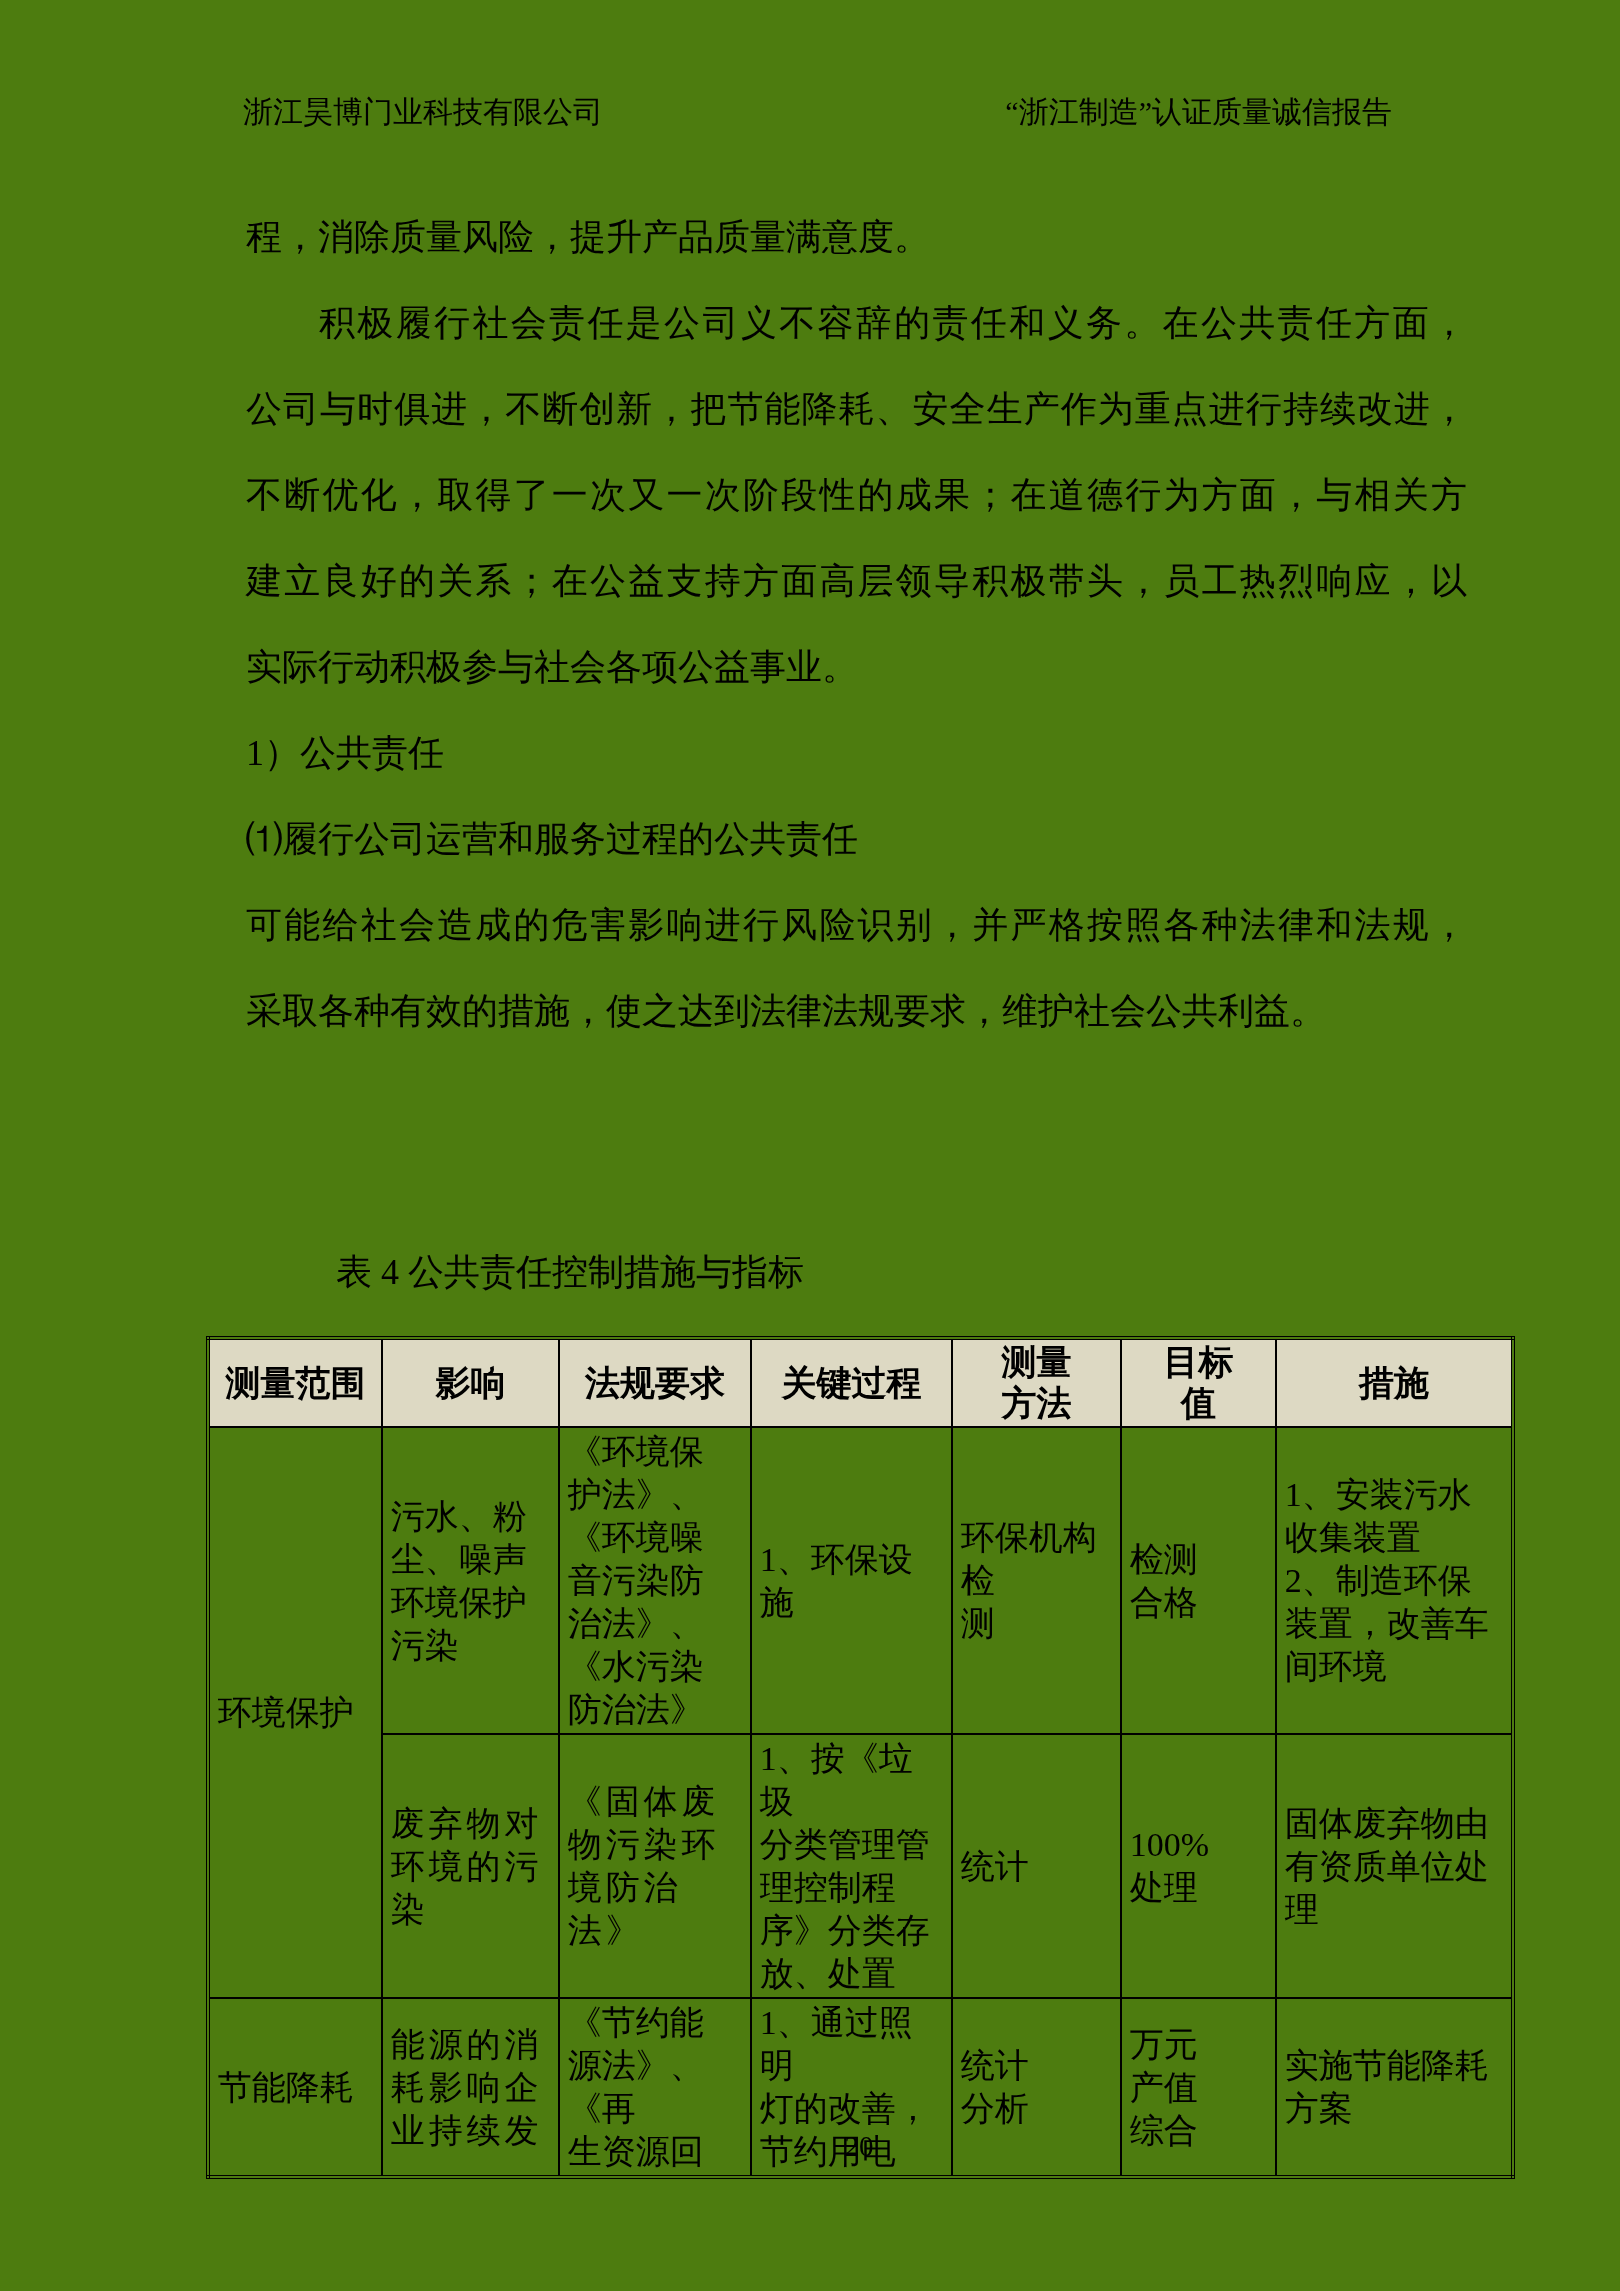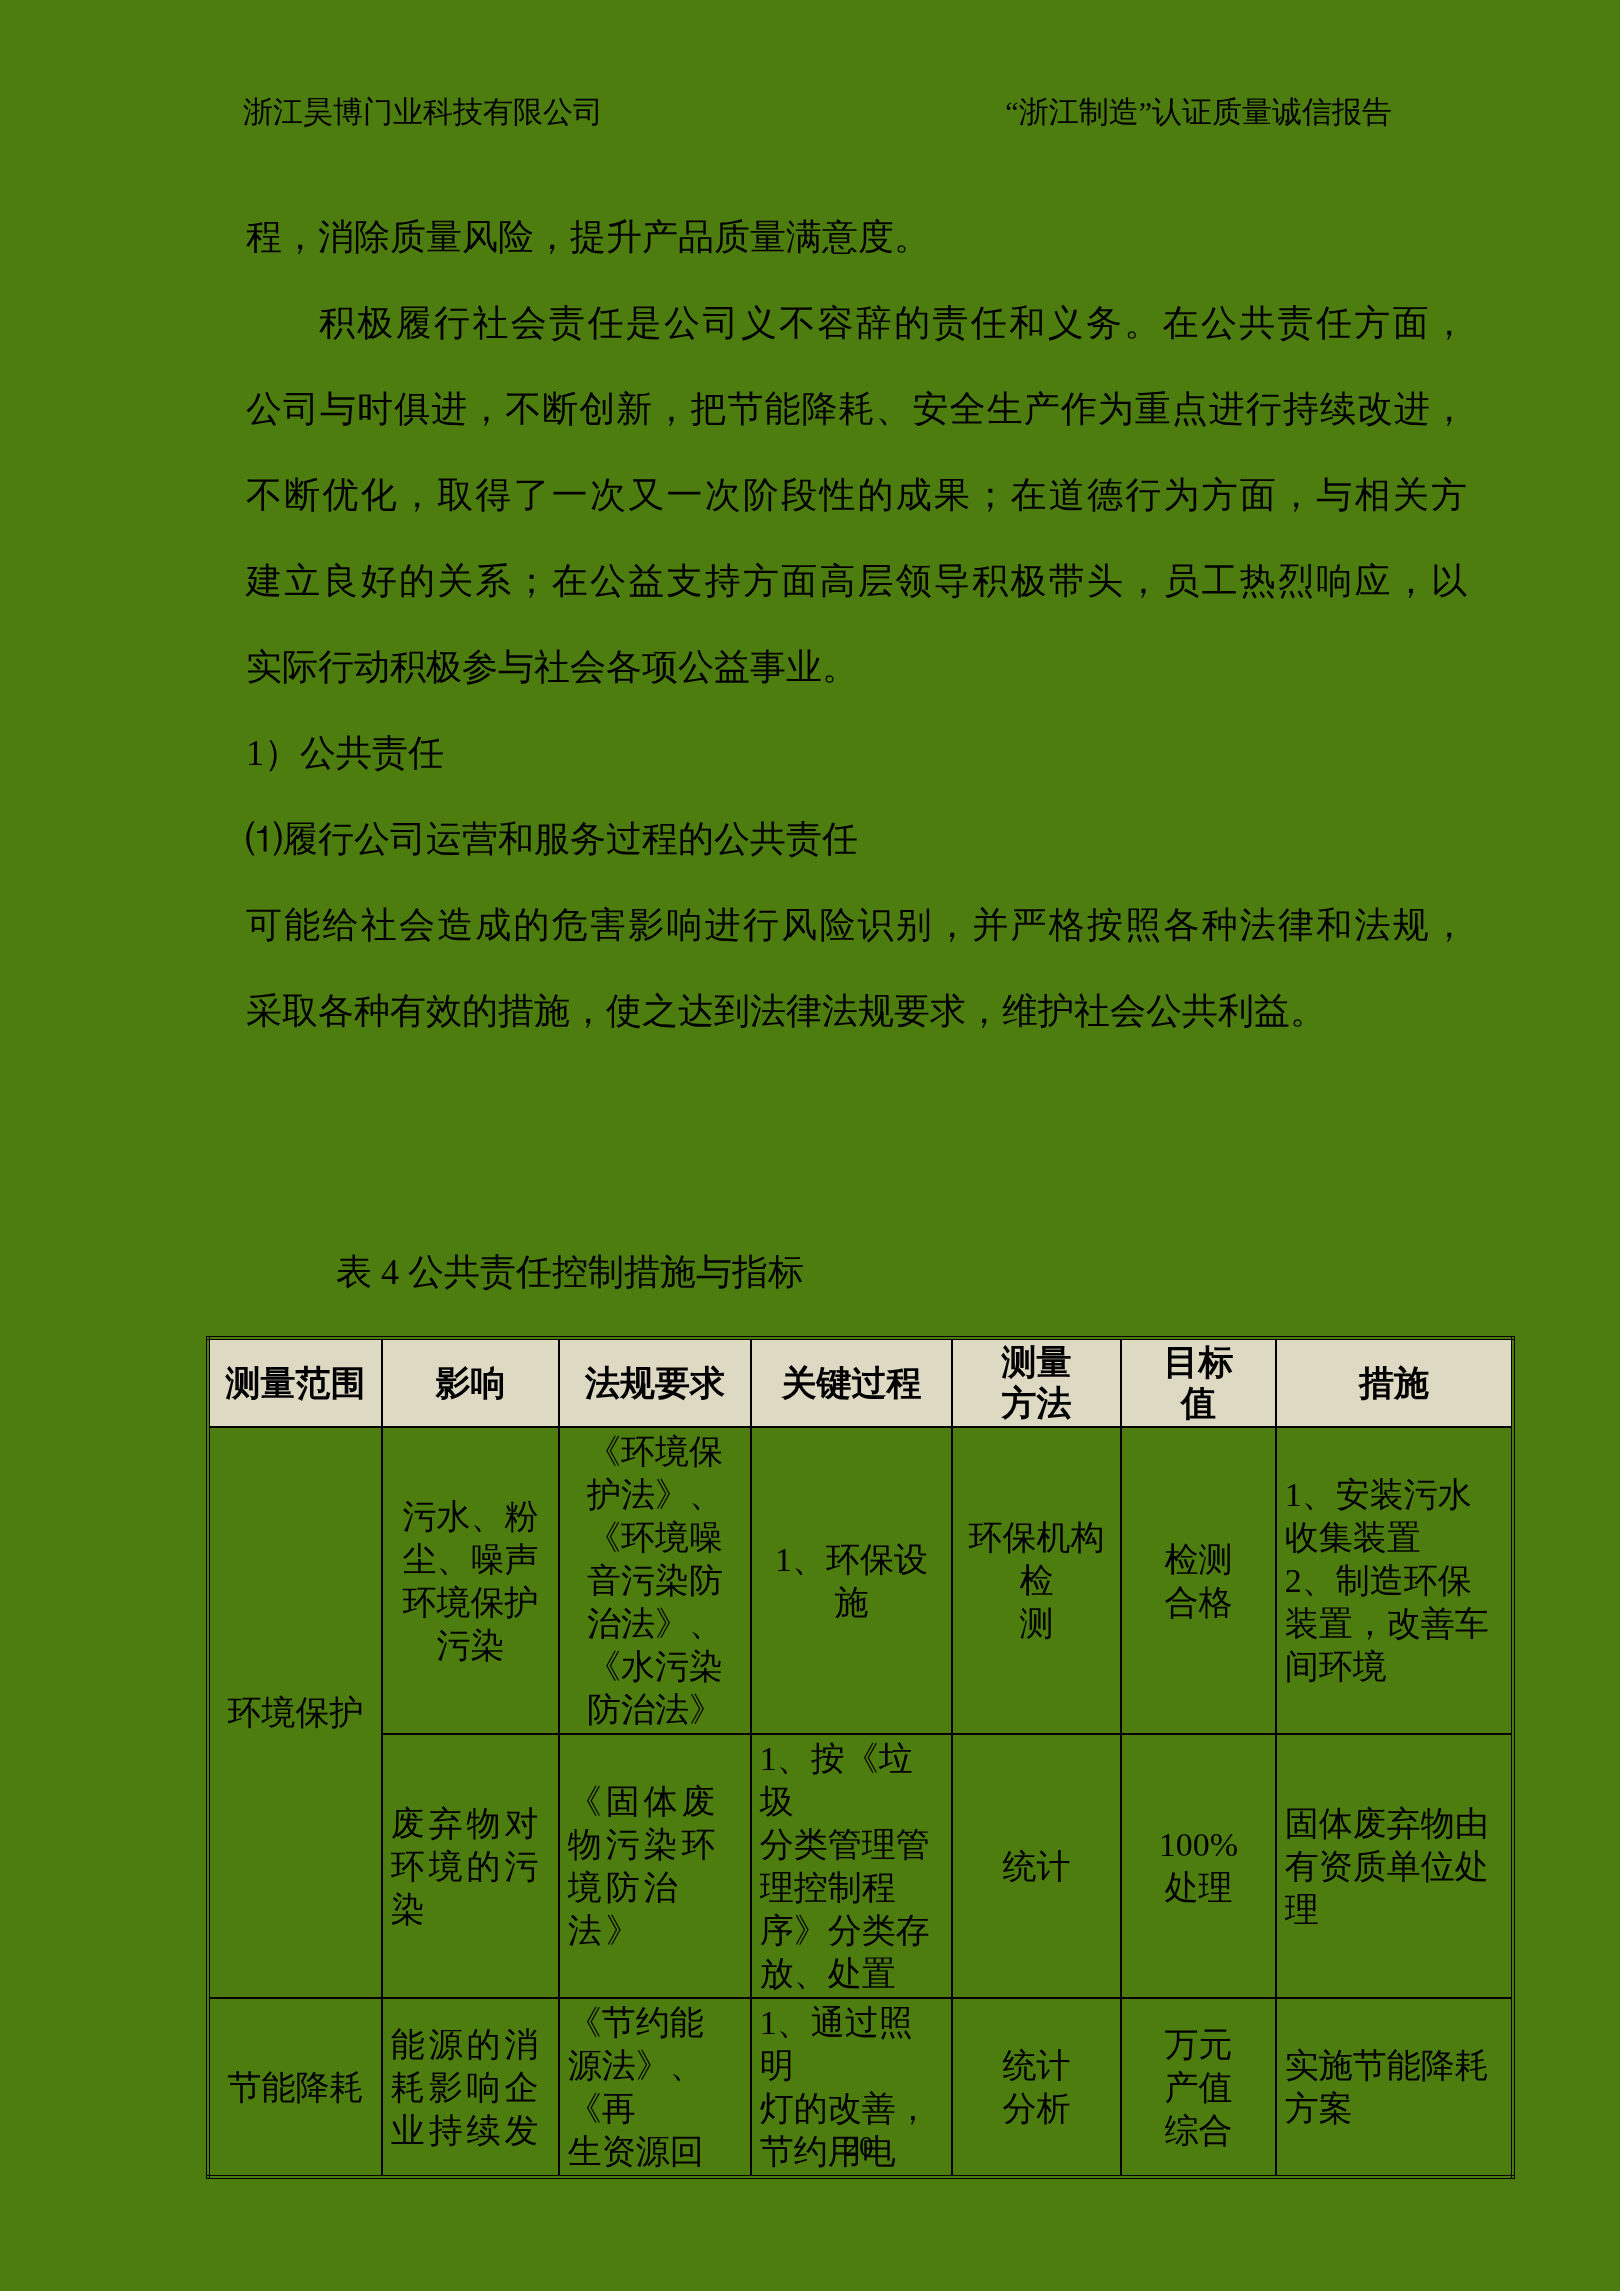--- a/index.html
+++ b/index.html
@@ -48,21 +48,21 @@
   table.ctrl th{
     background:#ddd9c3;
     font-weight:bold;
     font-size:35px;line-height:41px;
     text-align:center;
     height:81px;
   }
   tr.r1{height:297px;}
   tr.r2{height:218px;}
   tr.r3{height:128px;}
-  .c{text-align:center;}
+  .c{}
   .l{text-align:left;}
   .b{font-weight:normal;border-radius:28px;}
   .spread{letter-spacing:3.9px;}
   
   .pg-footer{
     position:absolute;top:2082px;left:206px;width:1306px;
     text-align:center;font-size:29px;line-height:39px;margin-top:45px;
   }
 </style>
 </head>

